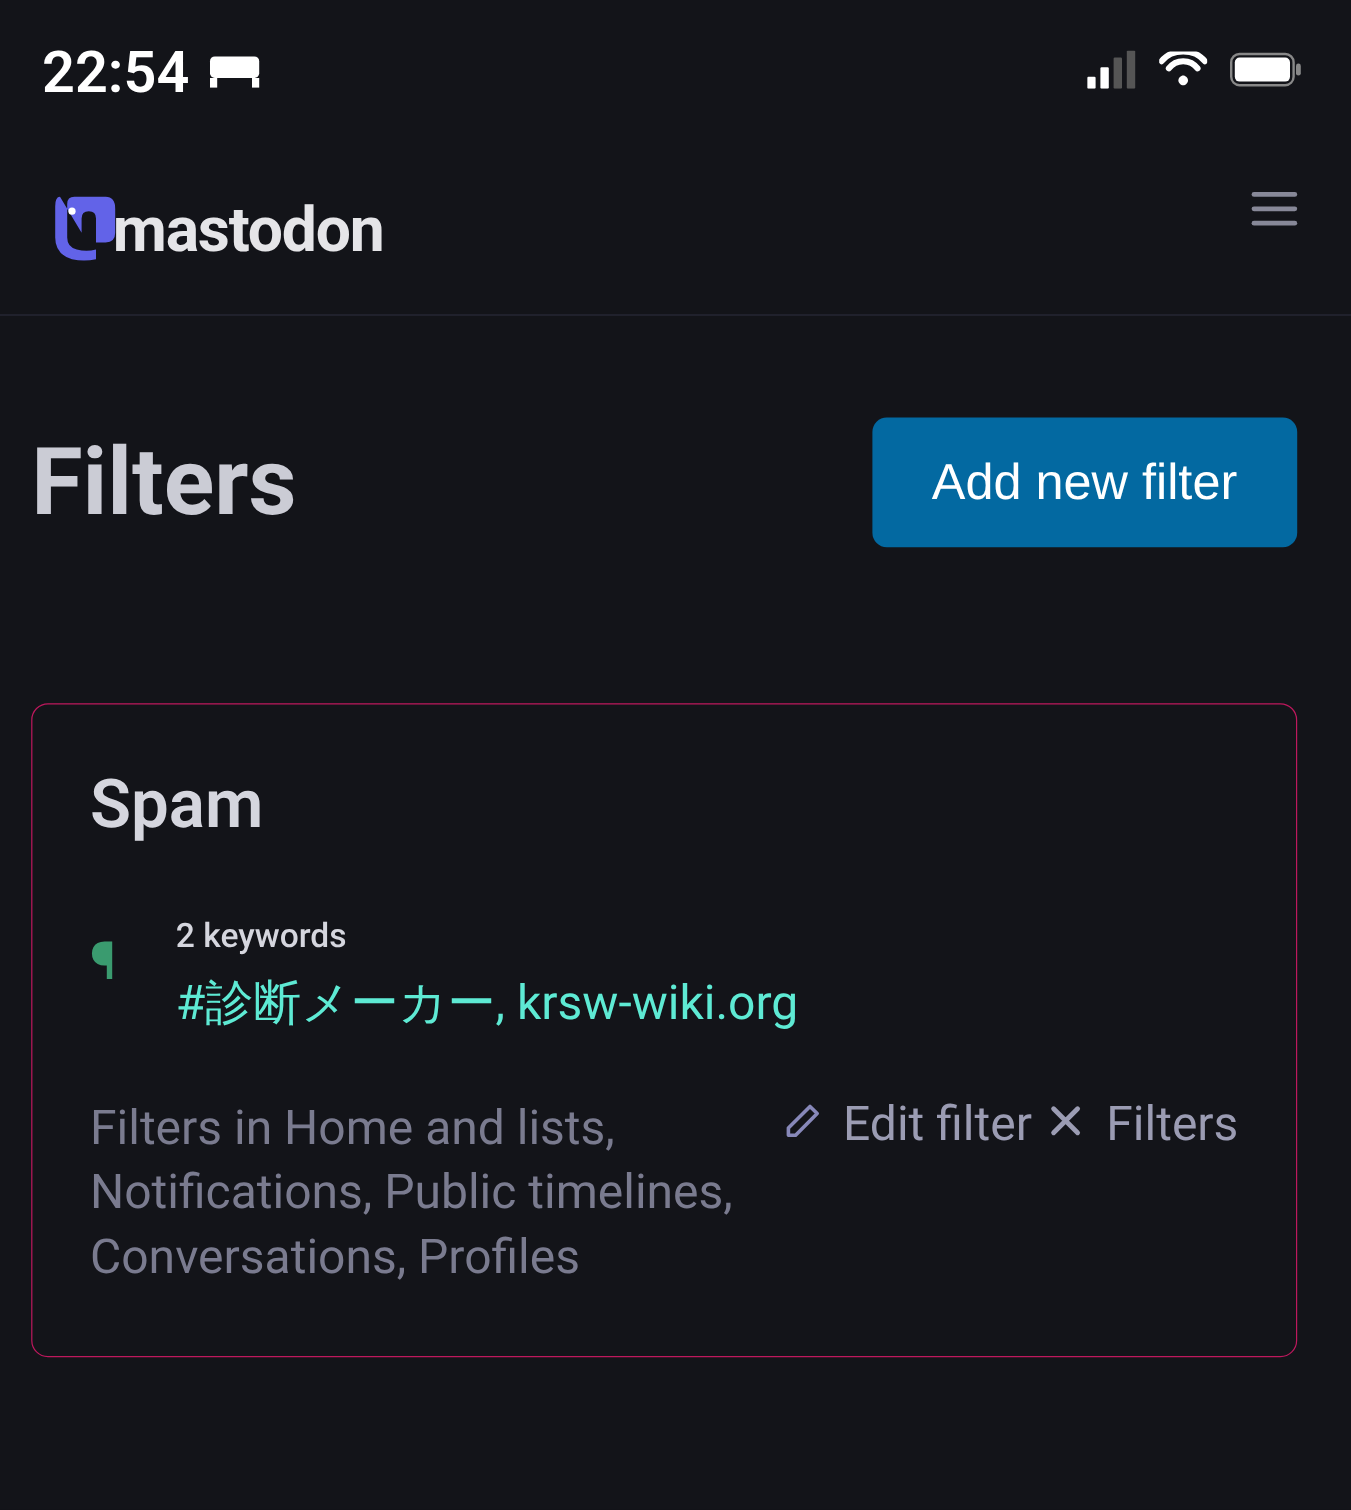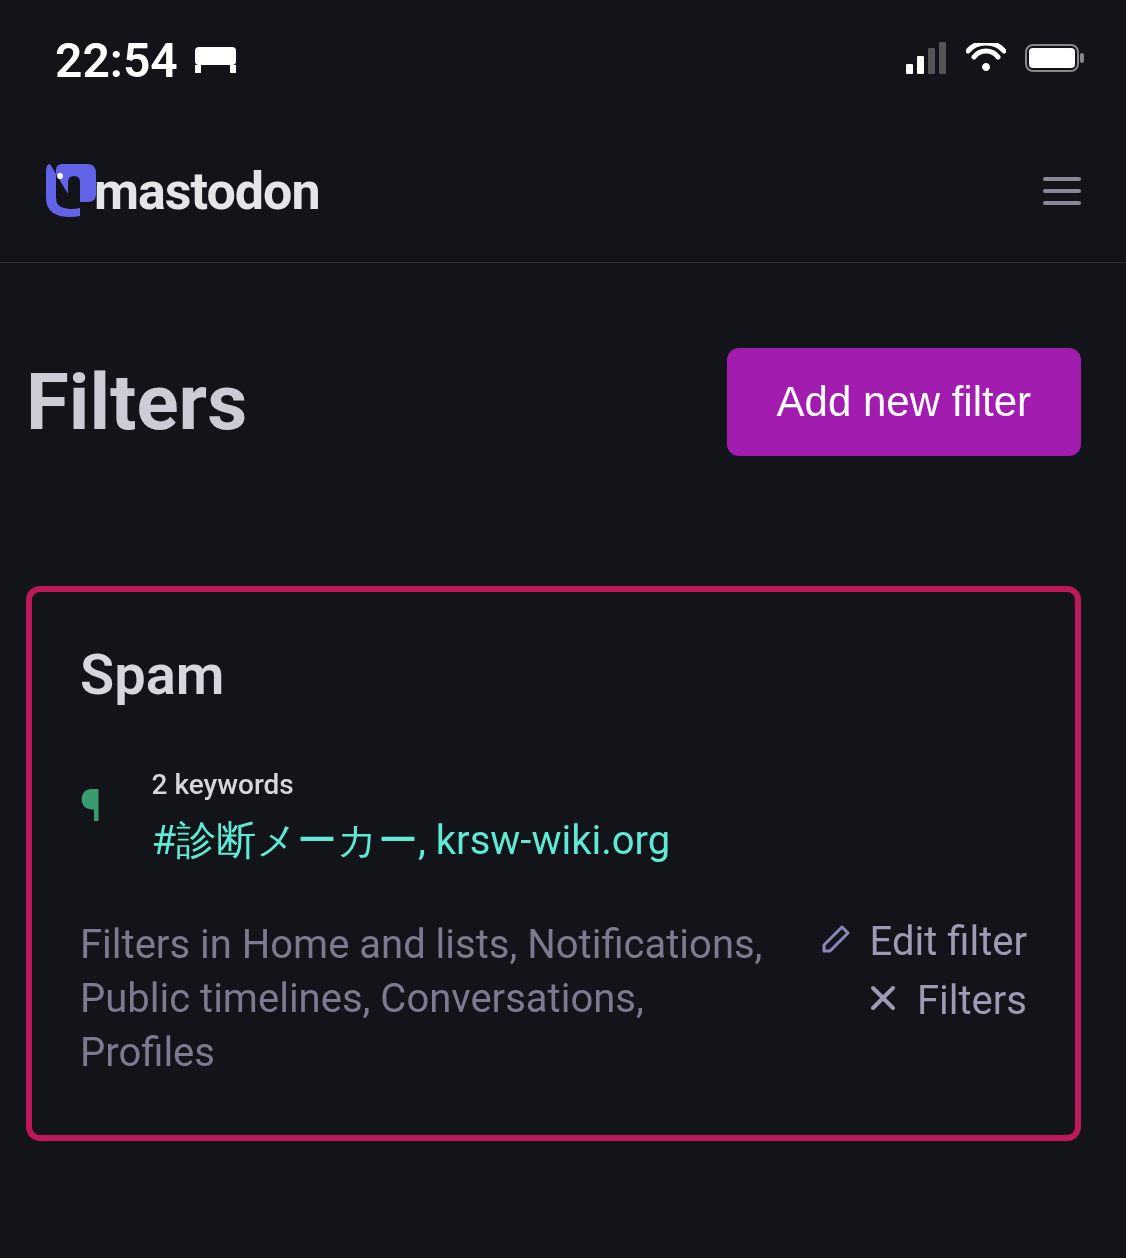--- a/index.html
+++ b/index.html
@@ -19,21 +19,20 @@
       display: flex;
       justify-content: space-between;
       align-items: center;
       padding: 20px 40px 30px 35px;
       height: 130px;
     }
     .status-left {
       display: flex;
       align-items: center;
       gap: 15px;
-      margin-left: 20px;
     }
     .status-time {
       font-size: 48px;
       font-weight: 600;
       color: #fff;
     }
     .bed-icon {
       width: 45px;
       height: 35px;
     }
@@ -50,21 +49,20 @@
       width: 40px;
       height: 30px;
     }
     .battery-icon {
       width: 62px;
       height: 30px;
     }
     .app-header {
       display: flex;
       justify-content: space-between;
-      align-items: center;
       padding: 30px 45px 40px 42px;
       border-bottom: 1px solid #2a2c3a;
     }
     .logo-container {
       display: flex;
       align-items: center;
       gap: 0;
     }
     .logo-mark {
       width: 58px;
@@ -98,31 +96,31 @@
       justify-content: space-between;
       align-items: center;
       margin-bottom: 130px;
     }
     .page-title {
       font-size: 78px;
       font-weight: 700;
       color: #cbccd5;
     }
     .add-button {
-      background: #a21caf;
+      background: #0369a1;
       color: #fff;
       font-size: 42px;
       font-weight: 500;
       padding: 30px 50px;
       border: none;
       border-radius: 12px;
       cursor: pointer;
     }
     .filter-card {
-      border: 6px solid #be185d;
+      border: 1px solid #be185d;
       border-radius: 14px;
       padding: 50px 48px 55px 48px;
     }
     .filter-name {
       font-size: 56px;
       font-weight: 600;
       color: #d5d6de;
       margin-bottom: 60px;
     }
     .keyword-row {
@@ -154,21 +152,21 @@
       gap: 32px;
     }
     .filter-contexts {
       font-size: 40px;
       color: #7a7b8f;
       line-height: 1.35;
       flex: 1;
     }
     .filter-actions {
       display: flex;
-      flex-direction: column;
+      flex-direction: row;
       gap: 12px;
       align-items: flex-end;
     }
     .action-link {
       display: flex;
       align-items: center;
       gap: 18px;
       font-size: 40px;
       color: #9b9cb3;
       cursor: pointer;

